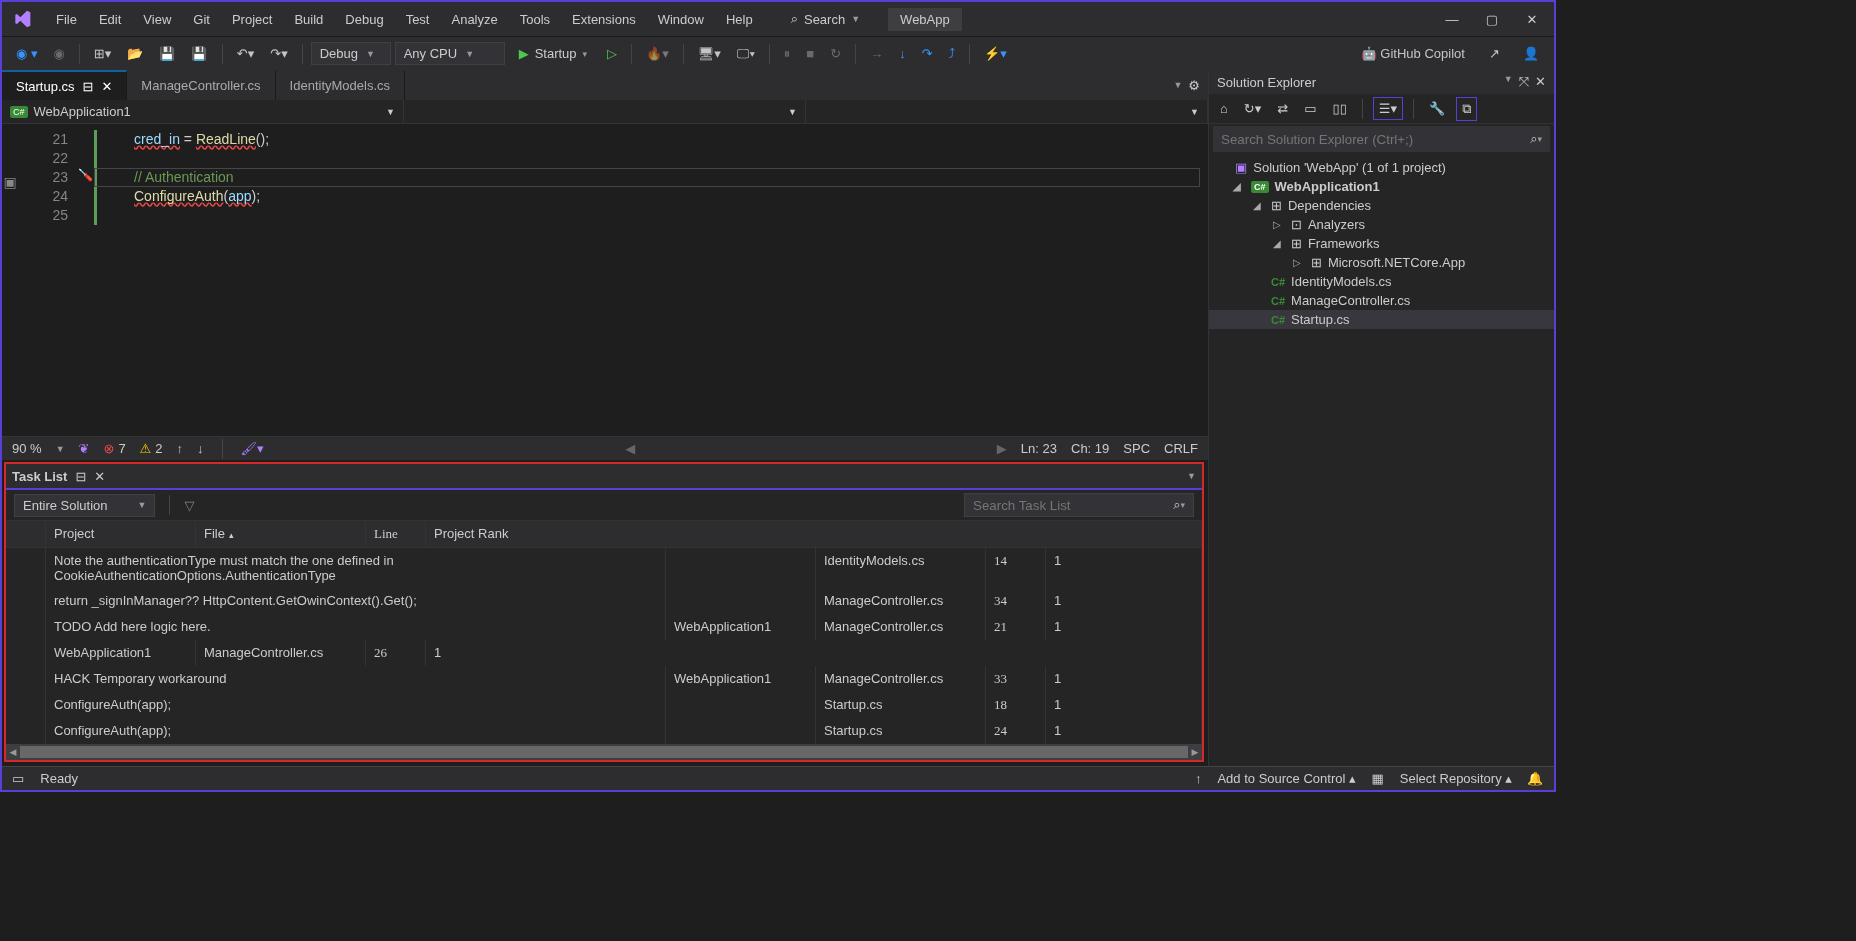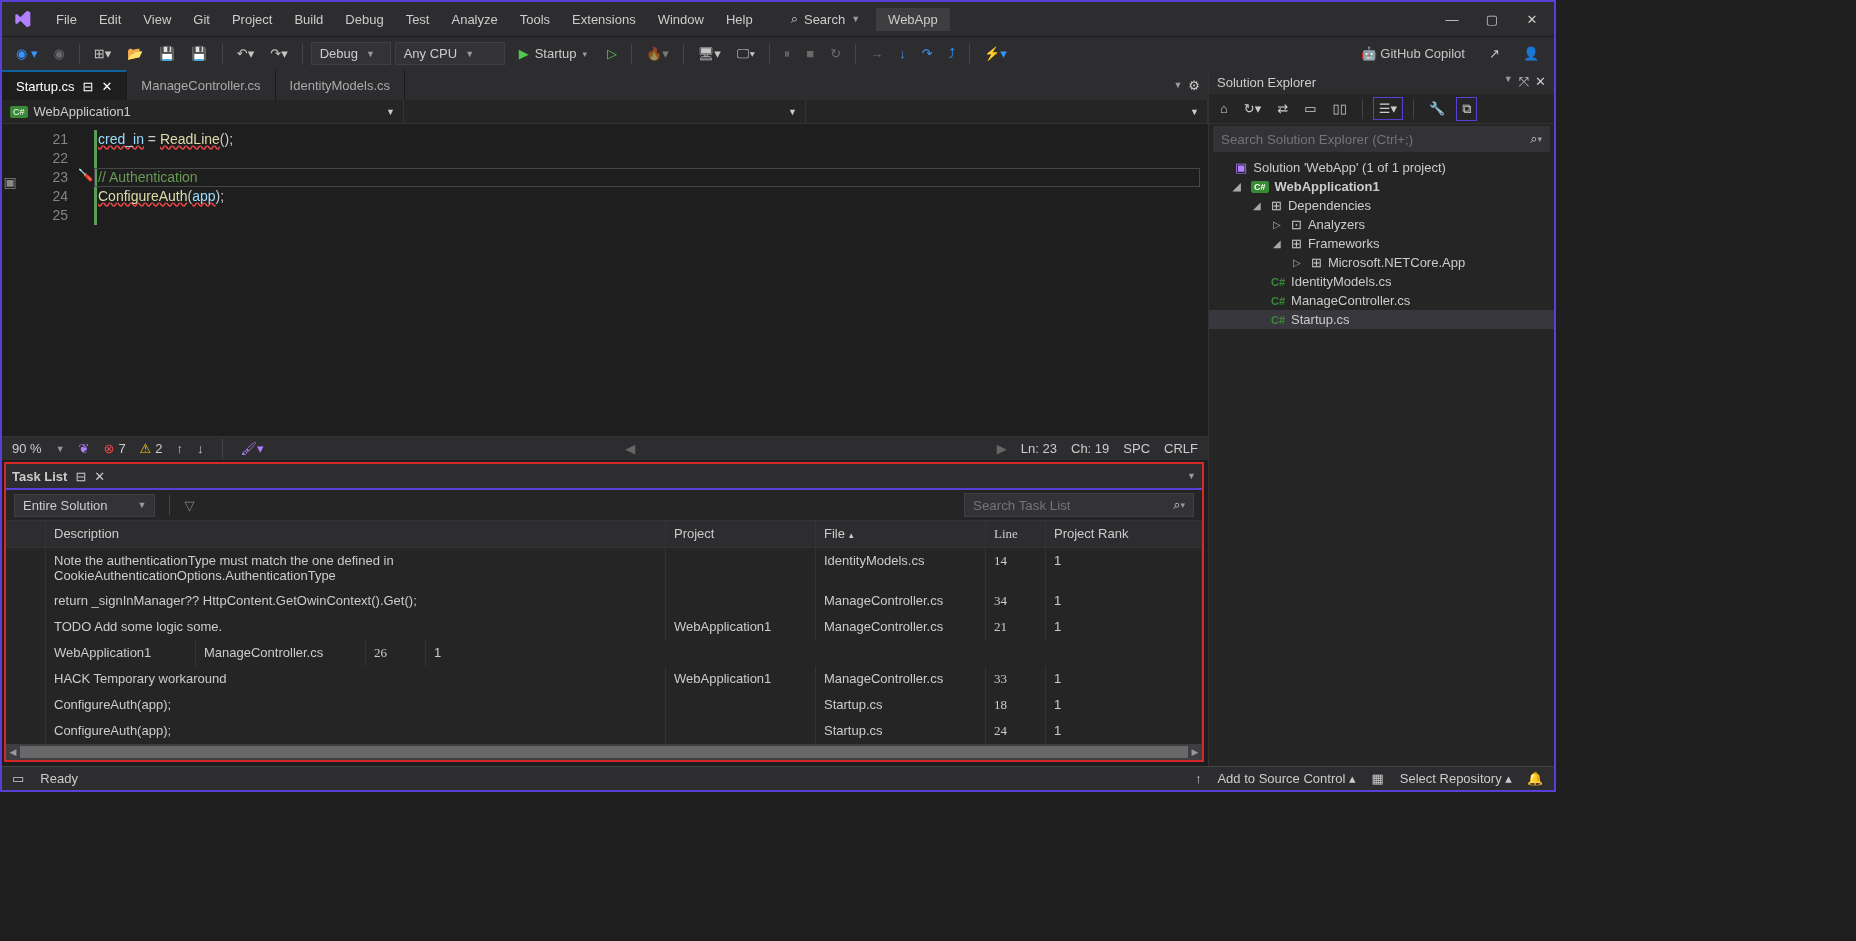--- a/index.html
+++ b/index.html
@@ -3,21 +3,21 @@
 <meta charset="utf-8">
 <style>
 * { margin: 0; padding: 0; box-sizing: border-box; font-family: "Segoe UI", Arial, sans-serif; }
 body { background: #1e1e1e; color: #ccc; font-size: 13px; overflow: hidden; width: 1556px; height: 792px; border: 2px solid #5a3fd6; }
 .title-bar { height: 34px; background: #2d2d30; display: flex; align-items: center; padding: 0 8px; }
 .vs-logo { width: 24px; height: 24px; margin-right: 12px; display: flex; align-items: center; justify-content: center; }
 .vs-logo svg { width: 20px; height: 20px; }
 .menu-bar { display: flex; gap: 2px; }
 .menu-item { padding: 6px 10px; cursor: pointer; }
 .search-box { margin-left: 20px; display: flex; align-items: center; gap: 6px; padding: 2px 8px; cursor: pointer; }
-.sln-name { margin-left: 8px; background: #3e3e40; padding: 4px 12px; }
+.sln-name { margin-left: 20px; background: #3e3e40; padding: 4px 12px; }
 .win-controls { margin-left: auto; display: flex; gap: 20px; padding-right: 4px; }
 .win-btn { width: 20px; text-align: center; cursor: pointer; }
 
 .toolbar { height: 34px; background: #2d2d30; display: flex; align-items: center; padding: 0 8px; gap: 4px; border-top: 1px solid #1a1a1a; }
 .tb-btn { padding: 4px 6px; cursor: pointer; display: flex; align-items: center; gap: 3px; color: #c5c5c5; }
 .tb-sep { width: 1px; height: 20px; background: #444; margin: 0 4px; }
 .tb-dropdown { background: #333337; border: 1px solid #3f3f46; padding: 3px 8px; display: flex; align-items: center; gap: 8px; cursor: pointer; min-width: 80px; }
 .tb-arrow { font-size: 9px; color: #999; }
 .start-btn { display: flex; align-items: center; gap: 6px; padding: 3px 10px; cursor: pointer; }
 .play-green { color: #4ec94e; }
@@ -33,21 +33,21 @@
 .nav-dd { flex: 1; display: flex; align-items: center; padding: 0 8px; border-right: 1px solid #333; gap: 6px; }
 .nav-dd .dd-arrow { margin-left: auto; font-size: 9px; }
 .cs-icon { background: #388a34; color: #fff; font-size: 9px; padding: 1px 3px; border-radius: 2px; }
 
 .code-area { flex: 1; display: flex; background: #1e1e1e; font-family: Consolas, monospace; font-size: 14px; position: relative; }
 .gutter { width: 60px; text-align: right; color: #858585; padding: 6px 10px 0 0; }
 .gutter .ln { height: 19px; line-height: 19px; }
 .code-margin { width: 20px; position: relative; }
 .screwdriver { position: absolute; top: 44px; left: 0; color: #9a7fff; font-size: 12px; }
 .code-body { flex: 1; padding-top: 6px; position: relative; }
-.code-body .cl { height: 19px; line-height: 19px; white-space: pre; }
+.code-body .cl { height: 19px; line-height: 19px; white-space: pre; margin-left: 36px; }
 .change-bar { position: absolute; left: -4px; top: 6px; width: 3px; height: 95px; background: #5a9e5a; }
 .hl-line { position: absolute; top: 44px; left: -4px; right: 8px; height: 19px; border: 1px solid #464646; pointer-events: none; }
 .tk-fn { color: #dcdcaa; }
 .tk-cmt { color: #6a9955; }
 .tk-var { color: #9cdcfe; }
 .squiggle { text-decoration: wavy underline #f44747; text-decoration-skip-ink: none; }
 
 .editor-status { height: 24px; background: #2d2d30; display: flex; align-items: center; padding: 0 10px; gap: 14px; border-top: 1px solid #333; }
 .editor-status .spacer { flex: 1; }
 .err-icon { color: #f44747; }
@@ -280,21 +280,20 @@
         <span style="color:#888">▽</span>
         <div class="tl-search">
           <input placeholder="Search Task List" style="">
           <span>⌕</span>
           <span class="tb-arrow">▾</span>
         </div>
       </div>
       <div class="tl-table">
         <div class="tl-header">
           <div class="col-ico"></div>
-          <div class="col-desc">Description</div>
           <div class="col-proj">Project</div>
           <div class="col-file"><span>File</span><span class="sort-arrow">▴</span></div>
           <div class="col-line">Line</div>
           <div class="col-rank">Project Rank</div>
         </div>
         <div id="tl-rows">
             <div class="tl-row">
               <div class="col-ico"></div>
               <div class="col-desc">Note the authenticationType must match the one defined in CookieAuthenticationOptions.AuthenticationType</div>
               <div class="col-proj"></div>
@@ -305,21 +304,21 @@
             <div class="tl-row">
               <div class="col-ico"></div>
               <div class="col-desc">return _signInManager?? HttpContent.GetOwinContext().Get<applicationsigninmanager>();</applicationsigninmanager></div>
               <div class="col-proj"></div>
               <div class="col-file">ManageController.cs</div>
               <div class="col-line">34</div>
               <div class="col-rank">1</div>
             </div>
             <div class="tl-row">
               <div class="col-ico"></div>
-              <div class="col-desc">TODO Add some logic some.</div>
+              <div class="col-desc">TODO Add here logic here.</div>
               <div class="col-proj">WebApplication1</div>
               <div class="col-file">ManageController.cs</div>
               <div class="col-line">21</div>
               <div class="col-rank">1</div>
             </div>
             <div class="tl-row">
               <div class="col-ico"></div>
               <div class="col-proj">WebApplication1</div>
               <div class="col-file">ManageController.cs</div>
               <div class="col-line">26</div>

